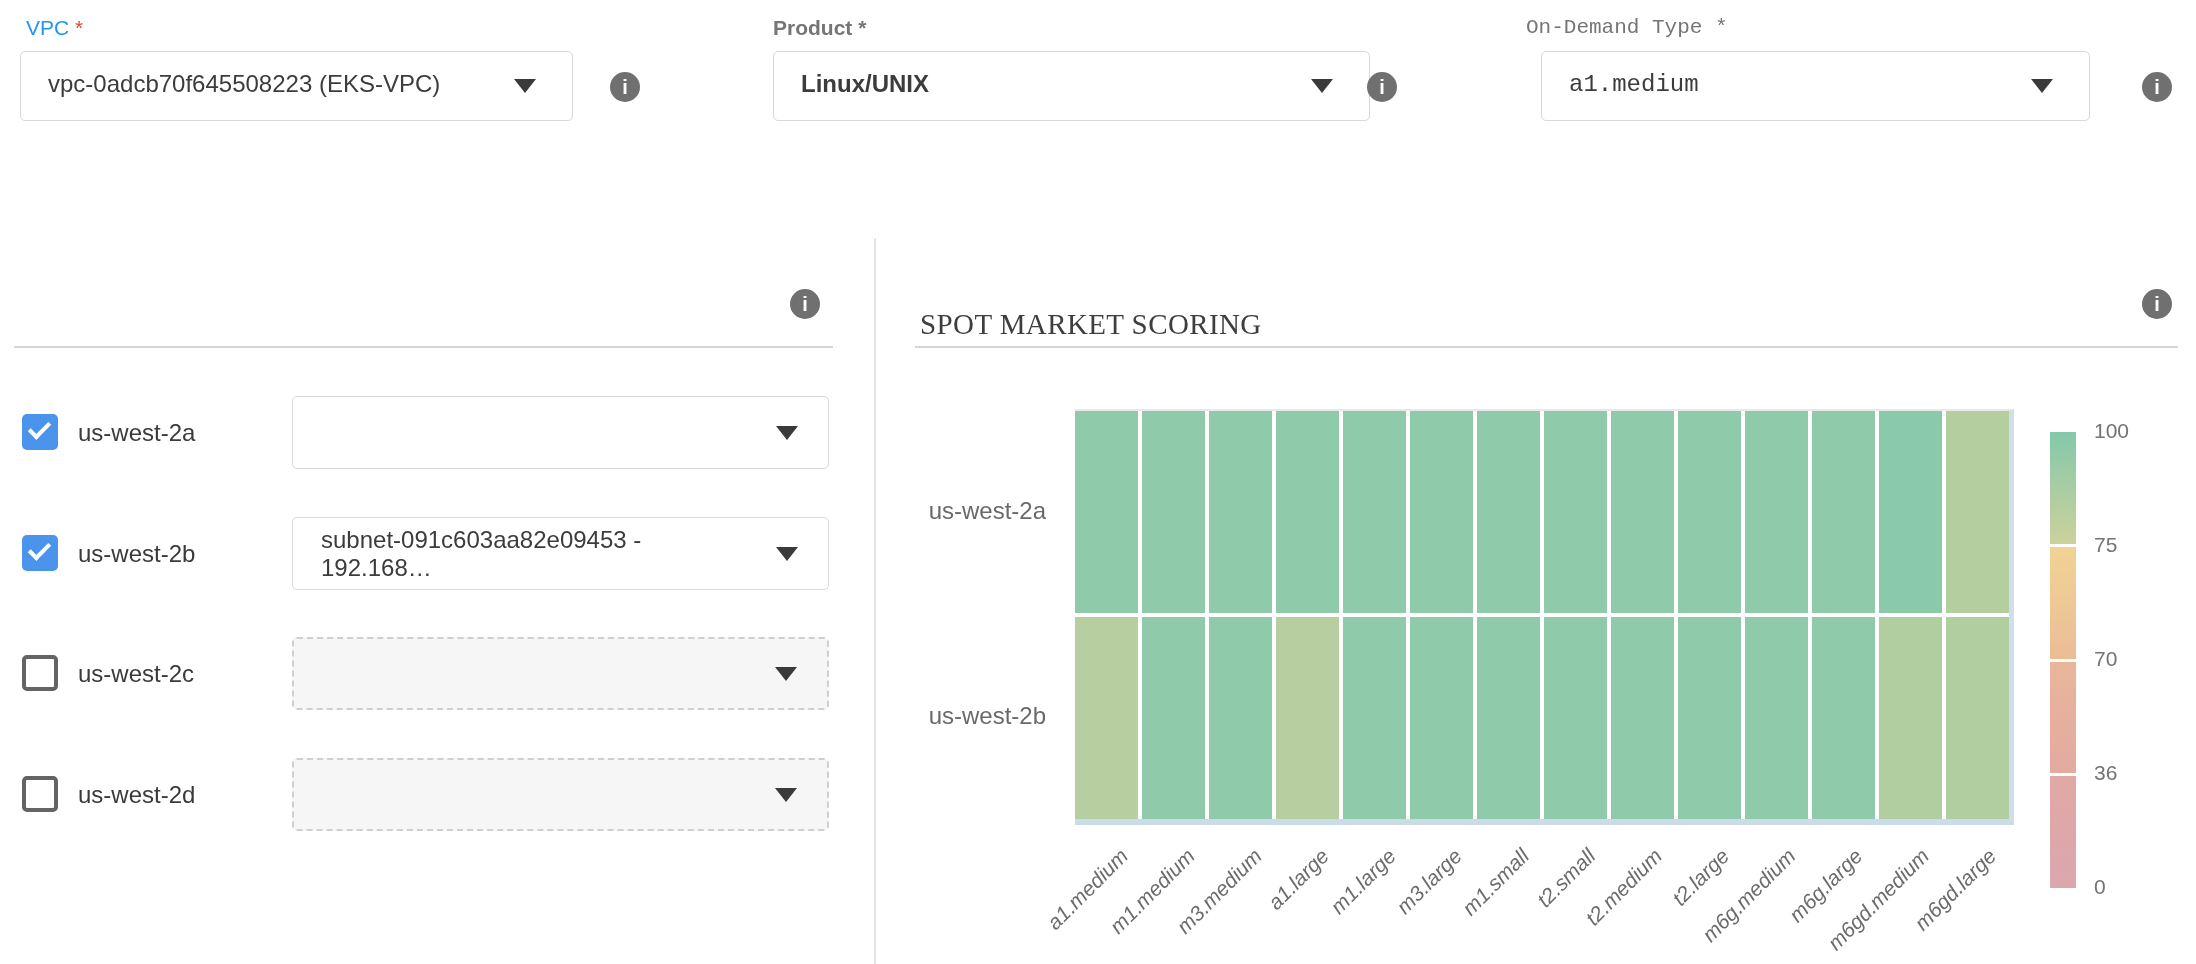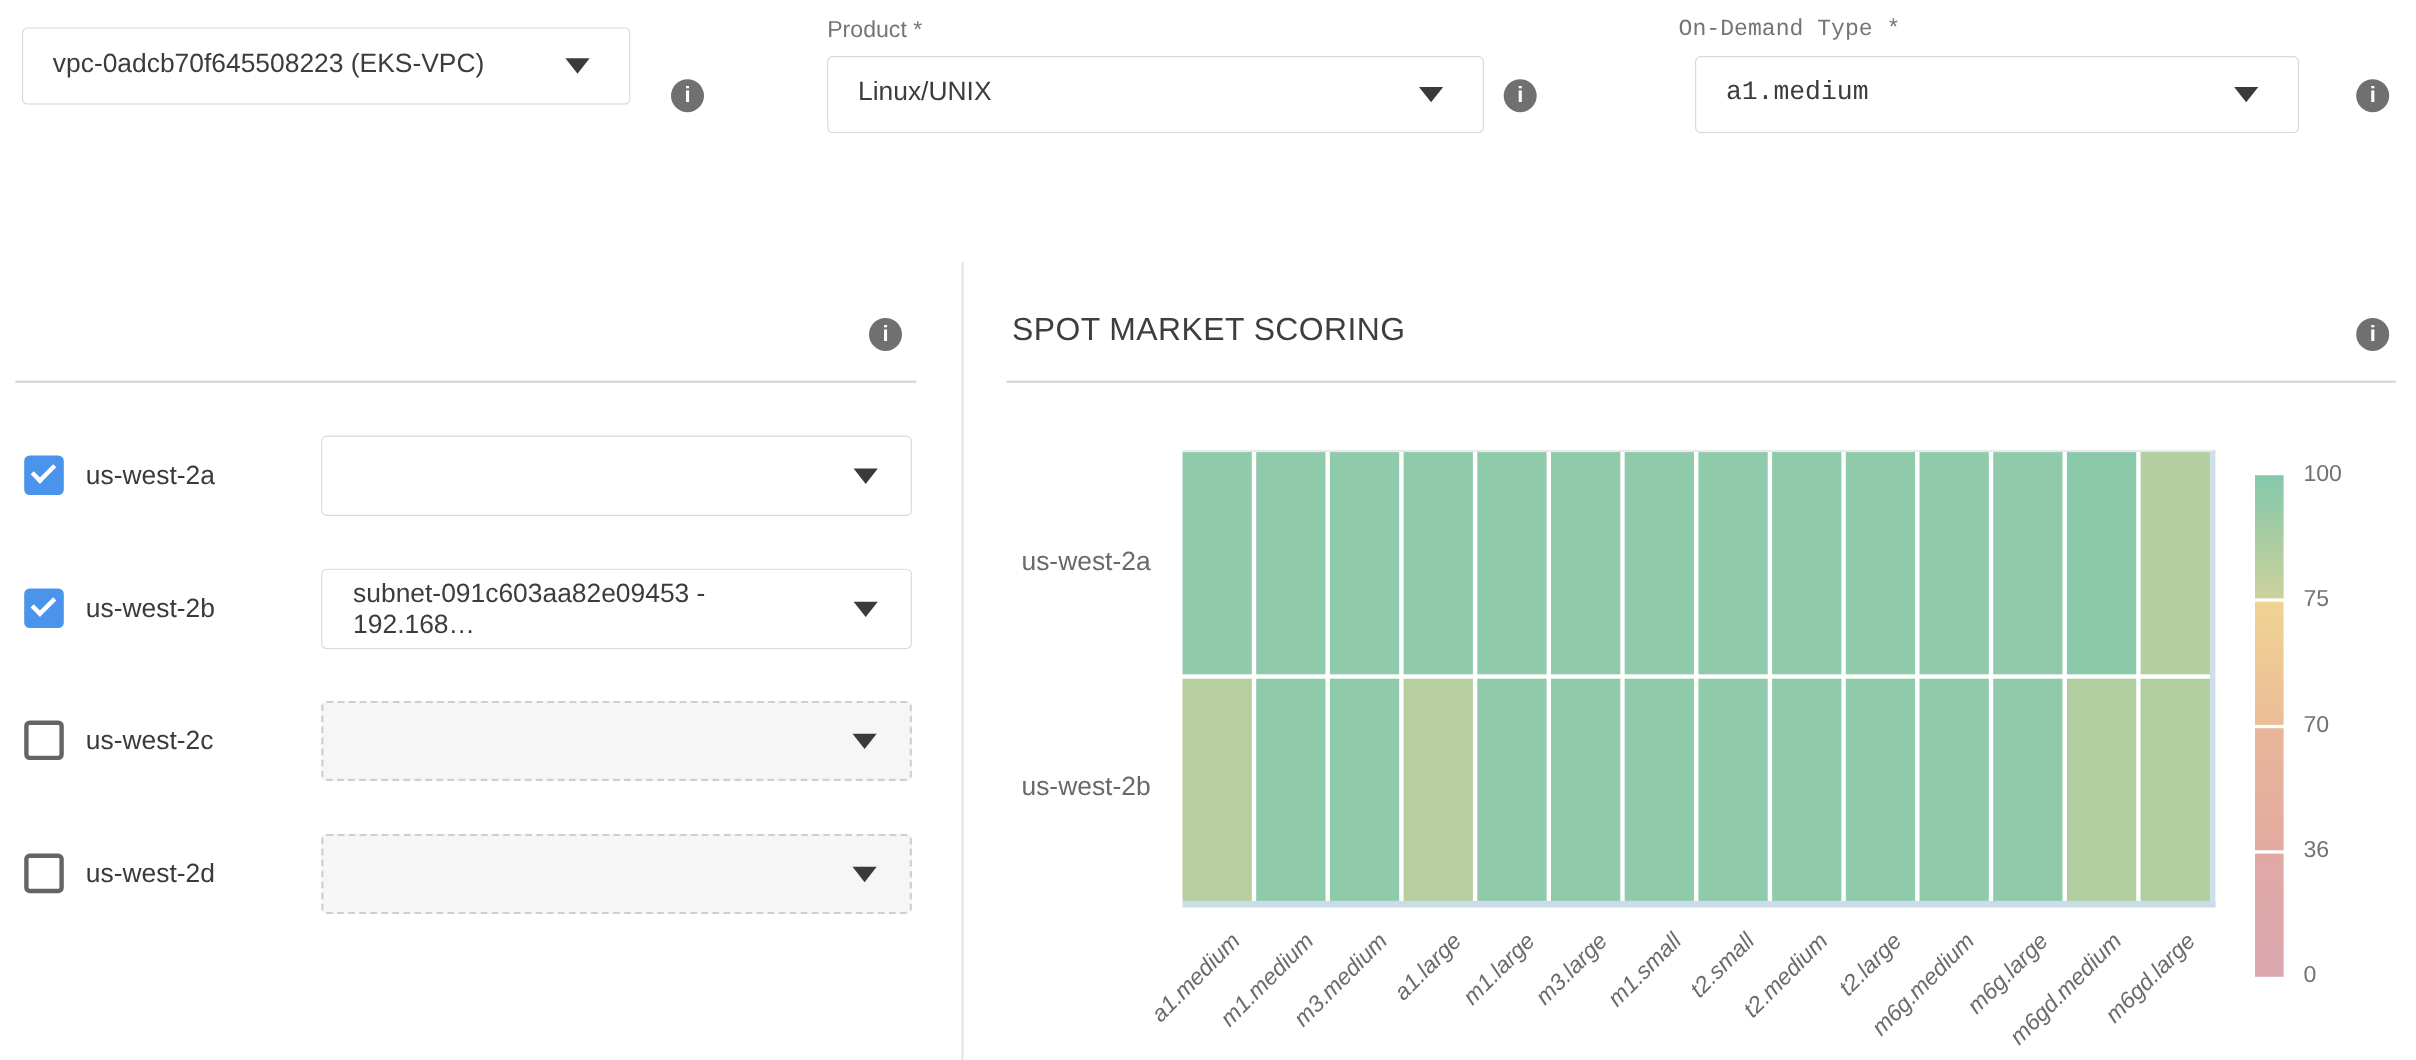--- a/index.html
+++ b/index.html
@@ -54,28 +54,29 @@
         flex-direction:column;gap:3px;}
   .cbar-seg{flex:1;}
   .cbar-tick{position:absolute;left:2094px;font-size:21px;color:#737373;}
 </style>
 </head>
 <body>
 
 <div class="canvas">
 
   <div class="field" style="left:20px;">
+    <div class="field-label"><span class="lbl-blue">VPC</span> <span class="req-red">*</span></div>
     <div class="select" style="width:553px;">
       <span>vpc-0adcb70f645508223 (EKS-VPC)</span>
       <span class="caret"></span>
     </div>
   </div>
   <div class="info" style="left:610px;top:72px;">i</div>
 
-  <div class="field" style="left:746px;">
+  <div class="field" style="left:767px;font-weight:bold;">
     <div class="field-label"><span>Product</span> <span>*</span></div>
     <div class="select" style="width:597px;margin-left:6px;">
       <span>Linux/UNIX</span>
       <span class="caret"></span>
     </div>
   </div>
   <div class="info" style="left:1367px;top:72px;">i</div>
 
   <div class="field" style="left:1520px;font-family:Liberation Mono, monospace;">
     <div class="field-label"><span>On-Demand Type</span> <span>*</span></div>
@@ -117,21 +118,21 @@
       <div class="az-row" style="top: 758px;">
         <div class="cb unchecked"></div>
         <div class="az-zone">us-west-2d</div>
         <div class="az-select empty">
           <span></span>
           <span class="caret"></span>
         </div>
       </div>
     </div>
 
-  <div class="section-title" style="left:920px;top:284px;">SPOT MARKET SCORING</div>
+  <div class="section-title" style="left:920px;top:308px;font-family:Liberation Serif, serif;">SPOT MARKET SCORING</div>
   <div class="info" style="left:2142px;top:289px;">i</div>
   <div class="hdivider" style="left:915px;top:346px;width:1263px;"></div>
 
   <div class="hm-grid">
       <div class="hm-cell" style="background: rgb(143, 202, 170);"></div>
       <div class="hm-cell" style="background: rgb(143, 202, 170);"></div>
       <div class="hm-cell" style="background: rgb(143, 202, 170);"></div>
       <div class="hm-cell" style="background: rgb(143, 202, 170);"></div>
       <div class="hm-cell" style="background: rgb(143, 202, 170);"></div>
       <div class="hm-cell" style="background: rgb(143, 202, 170);"></div>

